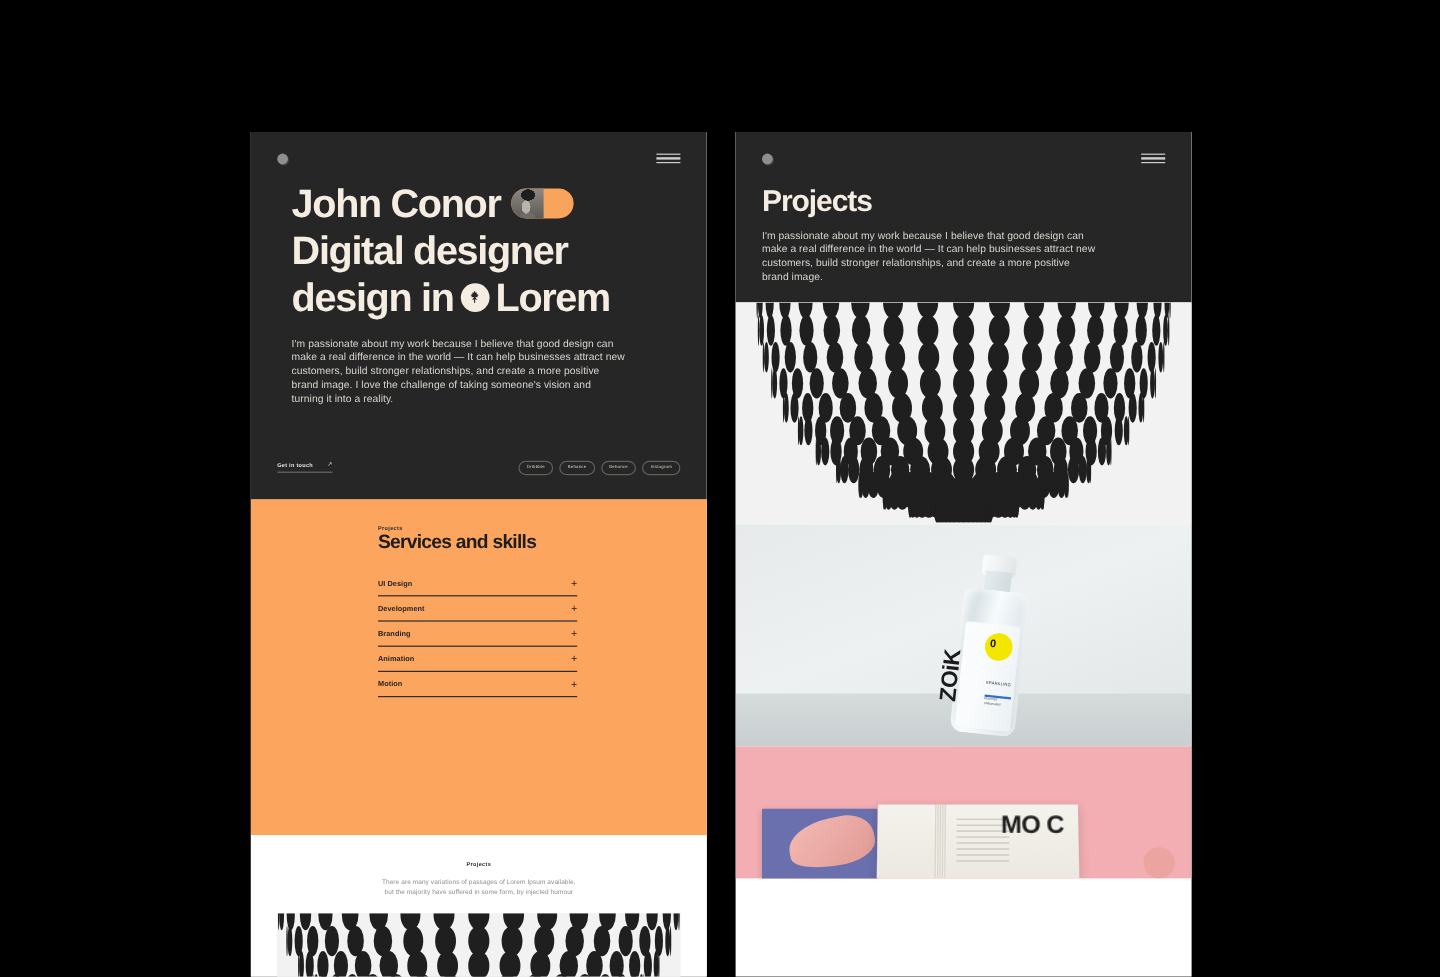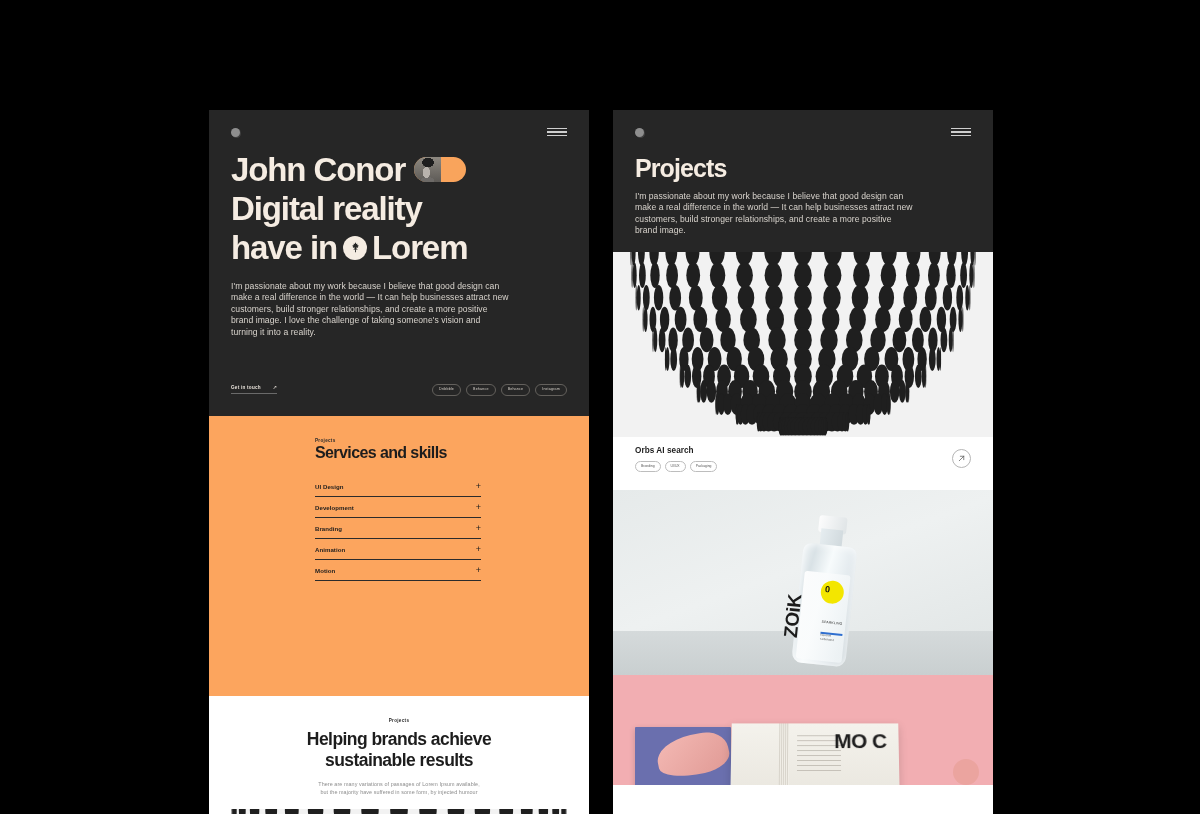--- a/index.html
+++ b/index.html
@@ -27,21 +27,21 @@
     padding:0 22px;
   }
   .logo-mark {
     width:9px; height:9px; border-radius:50%;
     background:#8e8e8e;
     box-shadow:1px 1px 0 rgba(255,255,255,.12);
   }
   .burger { display:flex; flex-direction:column; gap:2px; align-items:flex-end; }
   .burger i { display:block; width:20px; height:1.4px; background:#cfcfcf; }
 
-  .hero-inner { padding:40px 22px 0 22px; }
+  .hero-inner { padding:40px 22px 0 34px; }
 
   .headline {
     color:#f5ece2;
     font-weight:700;
     font-size:33px;
     line-height:39px;
     letter-spacing:-1.1px;
     white-space:nowrap;
   }
   .hl-row { display:flex; align-items:center; }
@@ -282,23 +282,23 @@
       </div>
 
       <div class="hero-inner">
         <div class="headline">
           <div class="hl-row">
             <span>John Conor</span>
             <span class="avatar-pill">
               <span class="face"></span>
             </span>
           </div>
-          <div>Digital reality</div>
+          <div>Digital designer</div>
           <div class="hl-row">
-            <span>have in</span>
+            <span>design in</span>
             <span class="leaf-badge">
               <svg width="13" height="13" viewBox="0 0 24 24" aria-hidden="true">
                 <path fill="#262626" d="M12 2.2l1.6 3.4 2.1-.6-.6 2.4 3.1 1.4-1.9 1.7.6 2-3.3-.6-.2 1.3 2.8 3-3.5-.3.2 4.9h-1.8l.2-4.9-3.5.3 2.8-3-.2-1.3-3.3.6.6-2L5.8 8.8 8.9 7.4l-.6-2.4 2.1.6z"></path>
               </svg>
             </span>
             <span>Lorem</span>
           </div>
         </div>
 
         <p class="hero-body">I'm passionate about my work because I believe that good design can make a real difference in the world — It can help businesses attract new customers, build stronger relationships, and create a more positive brand image. I love the challenge of taking someone's vision and turning it into a reality.</p>
@@ -339,24 +339,20 @@
         <span class="plus">+</span>
       </div>
       <div class="svc-row">
         <span class="name">Motion</span>
         <span class="plus">+</span>
       </div>
     </div>
 
     <div class="brands">
       <div class="eyebrow">Projects</div>
-      <h2>
-        <span>Helping brands achieve</span><br>
-        <span>sustainable results</span>
-      </h2>
       <p>
         <span>There are many variations of passages of Lorem Ipsum available,</span><br>
         <span>but the majority have suffered in some form, by injected humour</span>
       </p>
       <div class="halftone" id="halftone-left">
         <svg viewBox="0 0 380 135" preserveAspectRatio="xMidYMid slice" aria-hidden="true">
           <rect width="380" height="135" fill="#f2f2f2"></rect>
           <g fill="#1f1f1f" id="dots-left">
               <ellipse cx="23.2" cy="1.5" rx="0.6" ry="12.7"></ellipse>
               <ellipse cx="25.7" cy="1.5" rx="2.0" ry="12.7"></ellipse>
@@ -799,35 +795,20 @@
             <ellipse cx="201.4" cy="174.2" rx="7.7" ry="9.2"></ellipse>
             <ellipse cx="204.6" cy="174.2" rx="6.9" ry="9.2"></ellipse>
             <ellipse cx="207.4" cy="174.2" rx="5.9" ry="9.2"></ellipse>
             <ellipse cx="209.7" cy="174.2" rx="4.7" ry="9.2"></ellipse>
             <ellipse cx="211.3" cy="174.2" rx="3.4" ry="9.2"></ellipse>
             <ellipse cx="212.4" cy="174.2" rx="2.0" ry="9.2"></ellipse>
             <ellipse cx="212.7" cy="174.2" rx="0.6" ry="9.2"></ellipse>
           </g>
       </svg>
     </div>
-    <div class="proj-caption">
-      <div>
-        <div class="t">Orbs AI search</div>
-        <div class="tag-row">
-          <span class="tag">Branding</span>
-          <span class="tag">UI/UX</span>
-          <span class="tag">Packaging</span>
-        </div>
-      </div>
-      <div class="arrow-btn">
-        <svg width="9" height="9" viewBox="0 0 12 12" aria-hidden="true">
-          <path d="M3 9L9 3M9 3H4.4M9 3v4.6" stroke="#6a6a6a" stroke-width="1.1" fill="none" stroke-linecap="round"></path>
-        </svg>
-      </div>
-    </div>
 
     <div class="bottle-shot">
       <div class="floor"></div>
       <div class="bottle">
         <div class="cap"></div>
         <div class="neck"></div>
         <div class="body"></div>
         <div class="label"></div>
         <div class="brand">ZOiK</div>
         <div class="yellowdot">

